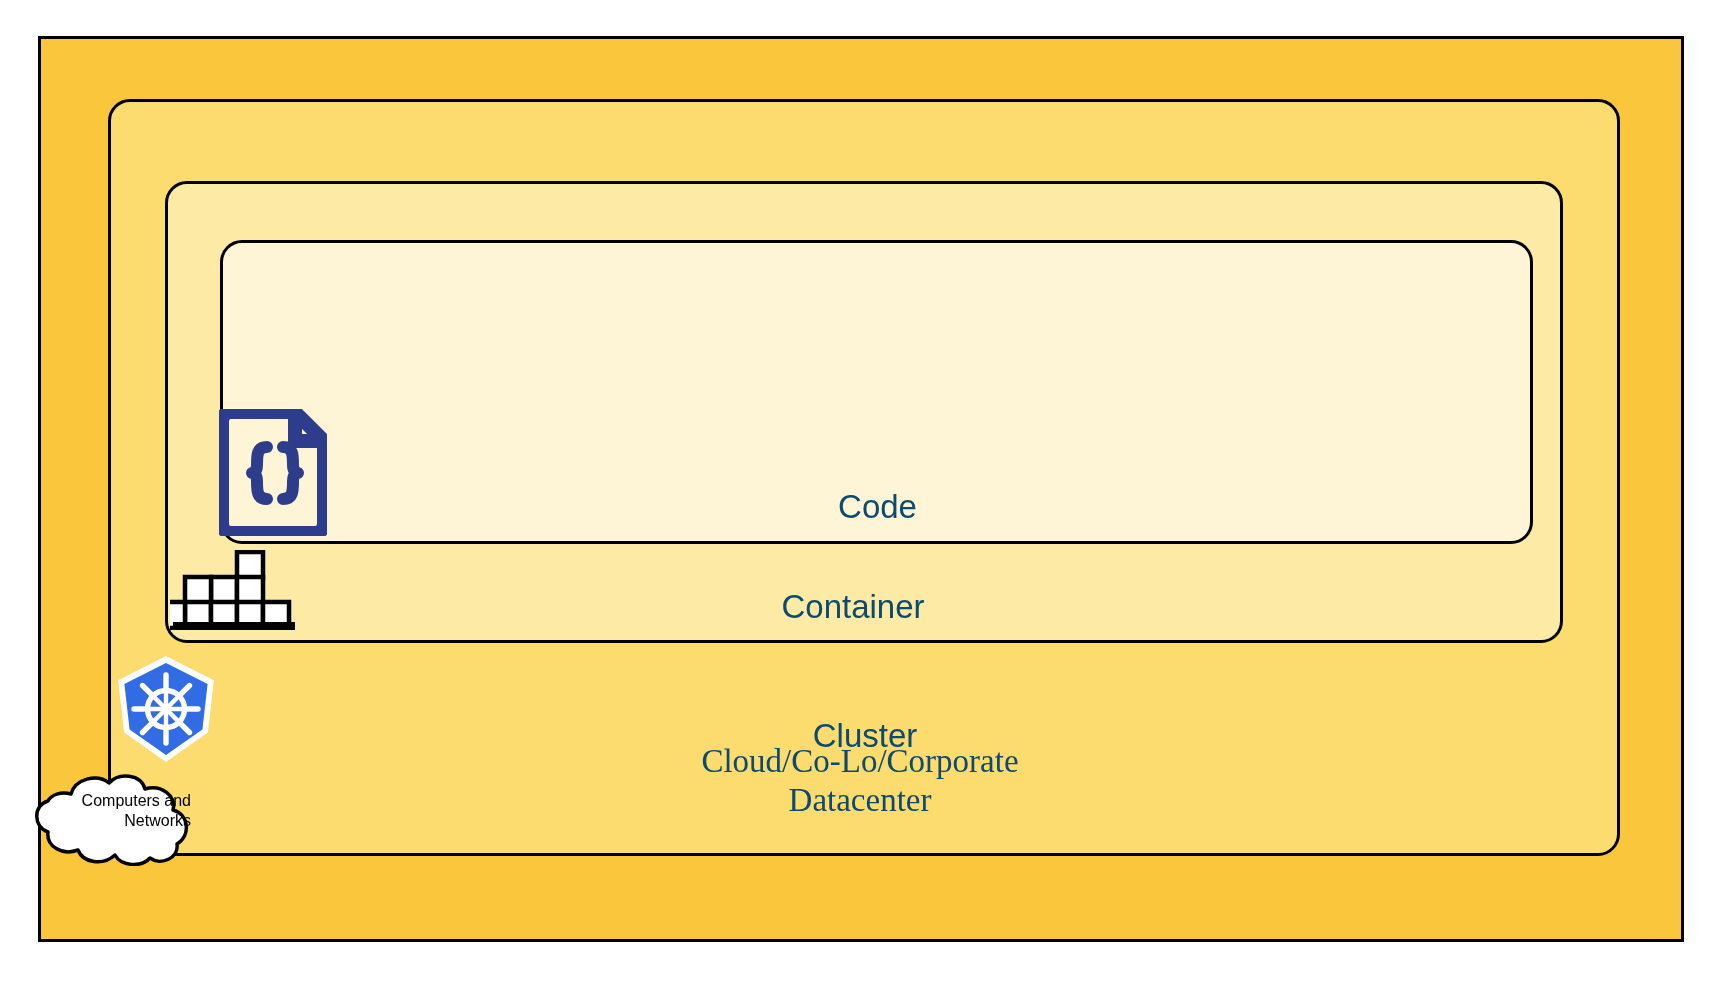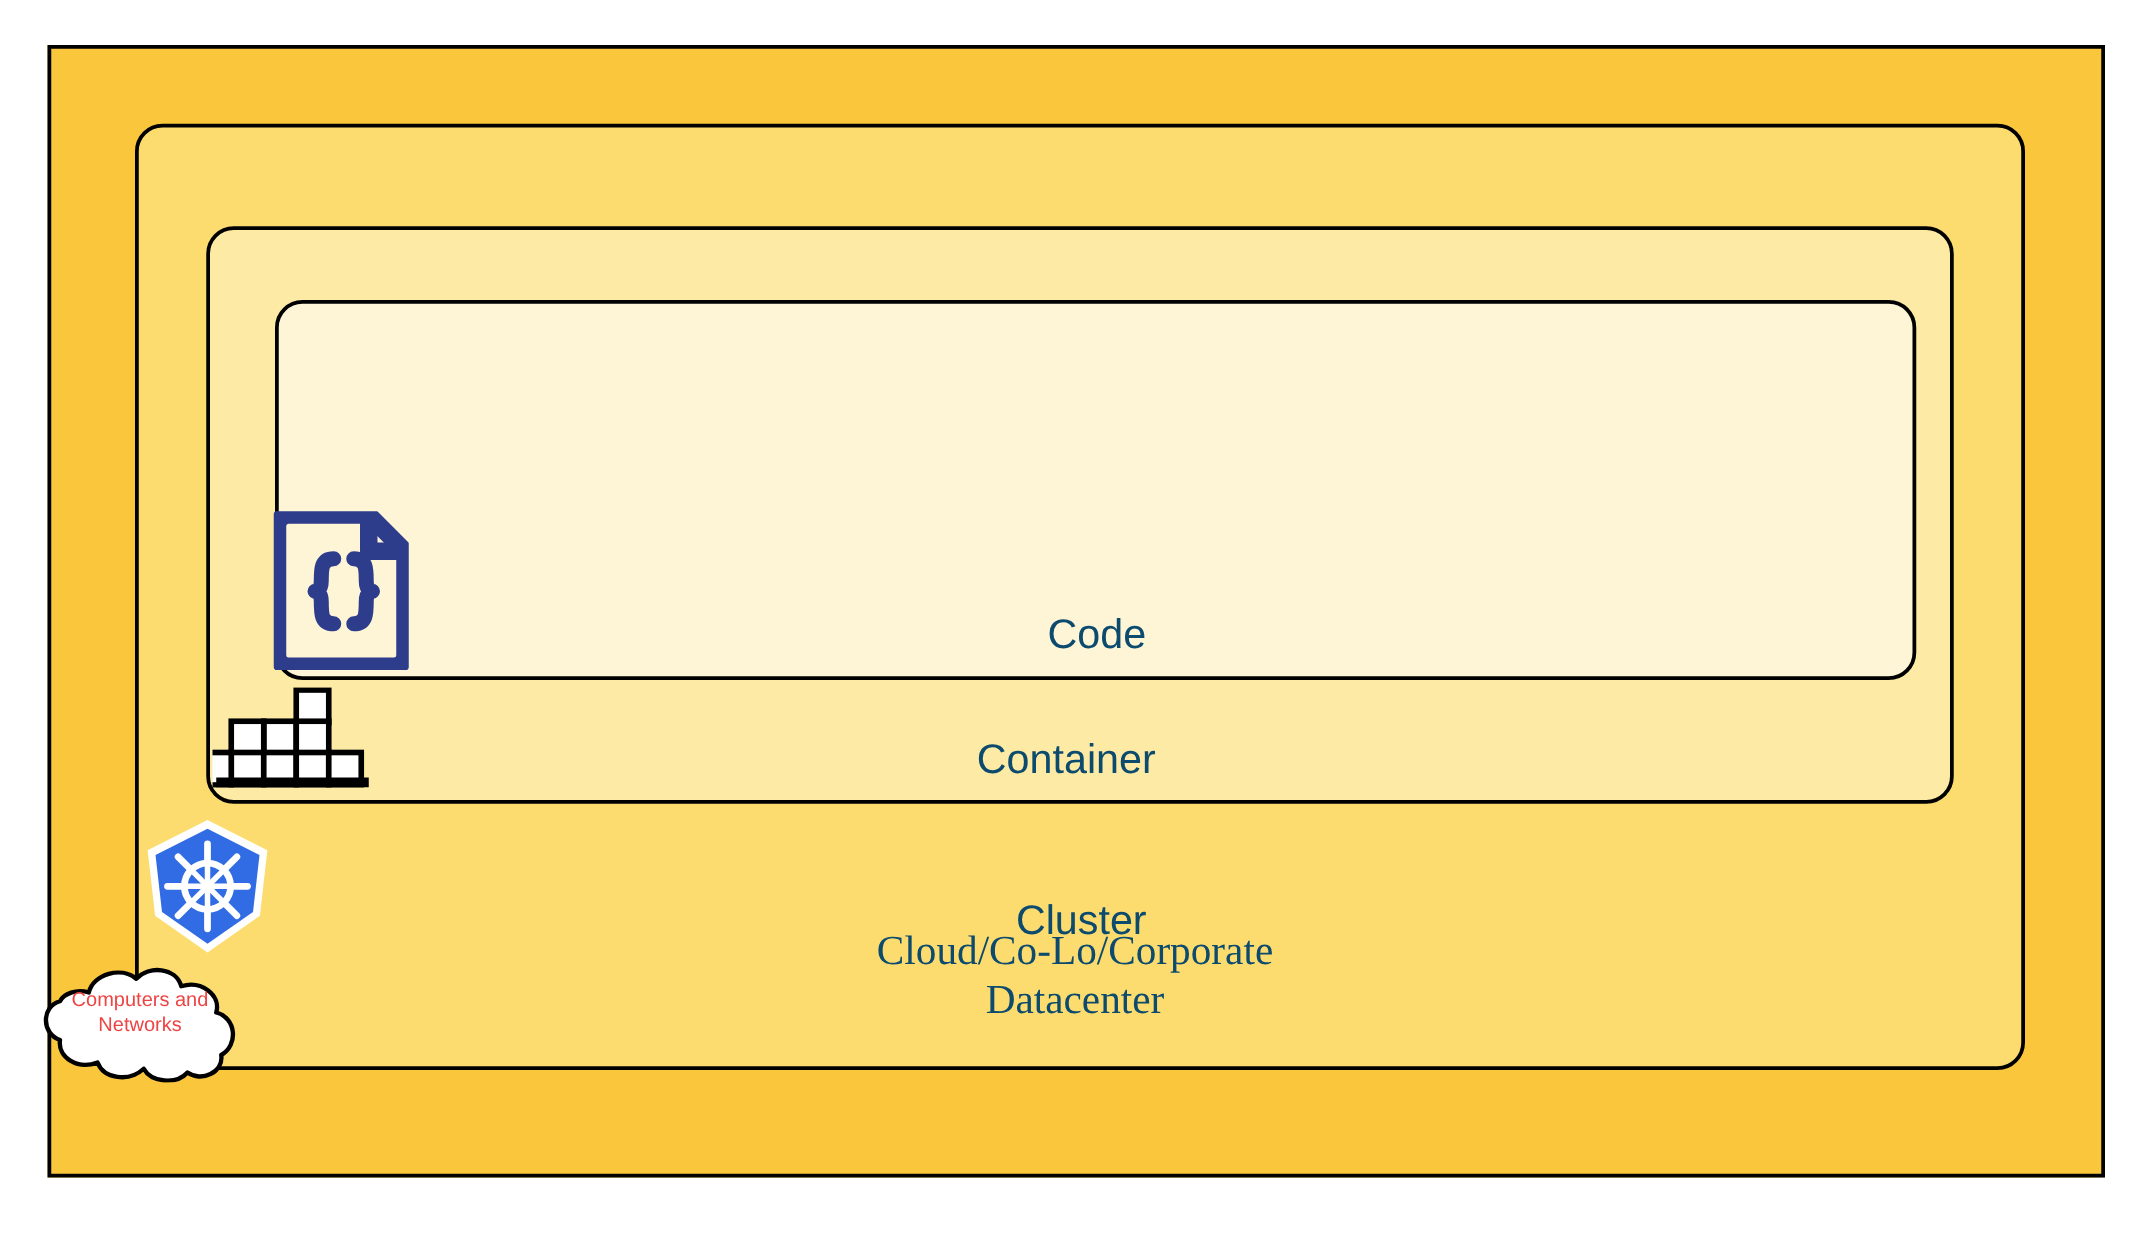--- a/index.html
+++ b/index.html
@@ -137,22 +137,22 @@
     top: 770px;
     width: 170px;
     height: 96px;
   }
 
   .cloud-text {
     position: absolute;
     left: 33px;
     top: 791px;
     width: 158px;
-    text-align: center;
-    color: #ef4444;
+    text-align: right;
+    color: #000000;
     font-size: 16px;
     line-height: 1.22;
     white-space: pre-line;
     font-family: "Liberation Sans", sans-serif;
     pointer-events: none;
   }
 </style>
 </head>
 <body>
 

